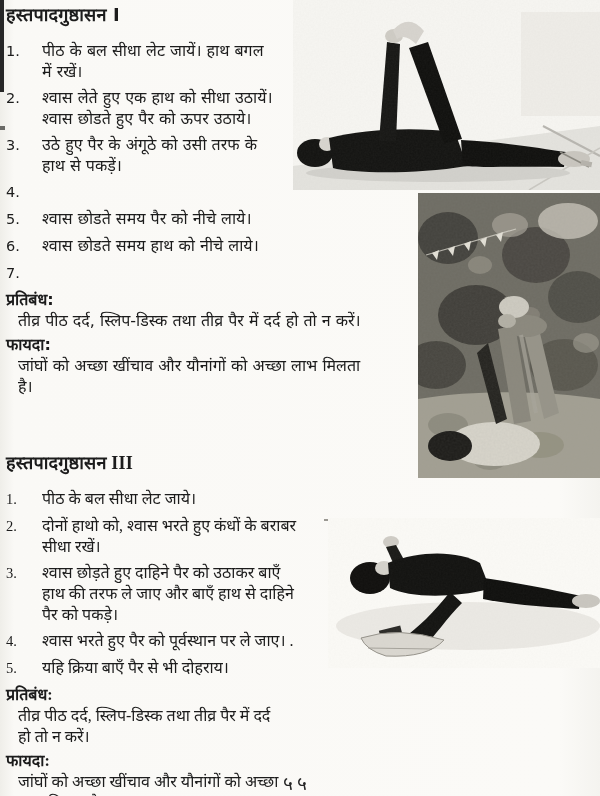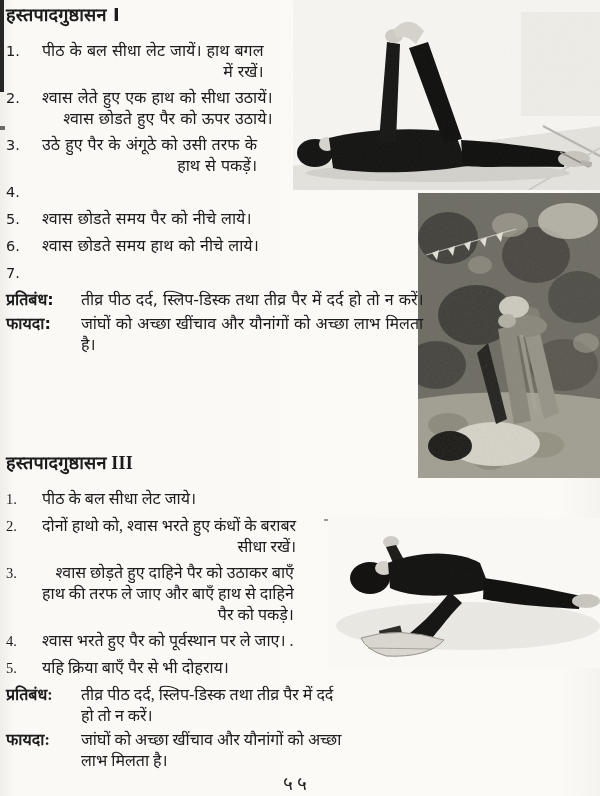--- a/index.html
+++ b/index.html
@@ -21,23 +21,23 @@
   .scan-dash-b{position:absolute;left:329px;top:649px;width:16px;height:2px;background:#8d8b85;}
   .scan-dash-c{position:absolute;left:569px;top:131px;width:14px;height:2px;background:#8d8b85;}
 
   .section{position:absolute;left:6px;}
   .section-1{top:2px;width:438px;}
   .section-2{top:450px;width:482px;font-family:Liberation Serif, serif;}
   .heading{font-size:18px;font-weight:bold;letter-spacing:.2px;white-space:nowrap;}
   .items{margin-top:14px;}
   .li{display:flex;margin-bottom:5px;font-size:16px;line-height:21px;}
   .num{flex:none;width:36px;font-size:14.5px;font-weight:500;padding-top:1px;}
-  .txt{white-space:pre-line;text-align:right;}
+  .txt{white-space:pre-line;}
   .notes{margin-top:2px;}
-  .note{display:flex;font-size:16px;line-height:21px;margin-bottom:3px;}
+  .note{display:flex;font-size:16px;line-height:21px;margin-bottom:3px;flex-direction:column;}
   .nlabel{flex:none;min-width:58px;padding-right:5px;font-weight:bold;}
   .ntext{white-space:pre-line;margin-left:12px;}
 
   .photo{position:absolute;}
   .photo svg{display:block;}
   .photo-1{left:293px;top:0;width:307px;height:190px;}
   .photo-2{left:418px;top:193px;width:182px;height:285px;}
   .photo-3{left:328px;top:518px;width:272px;height:150px;}
 
   .page-number{position:absolute;left:283px;top:770px;font-size:19px;letter-spacing:4px;color:#262626;}

